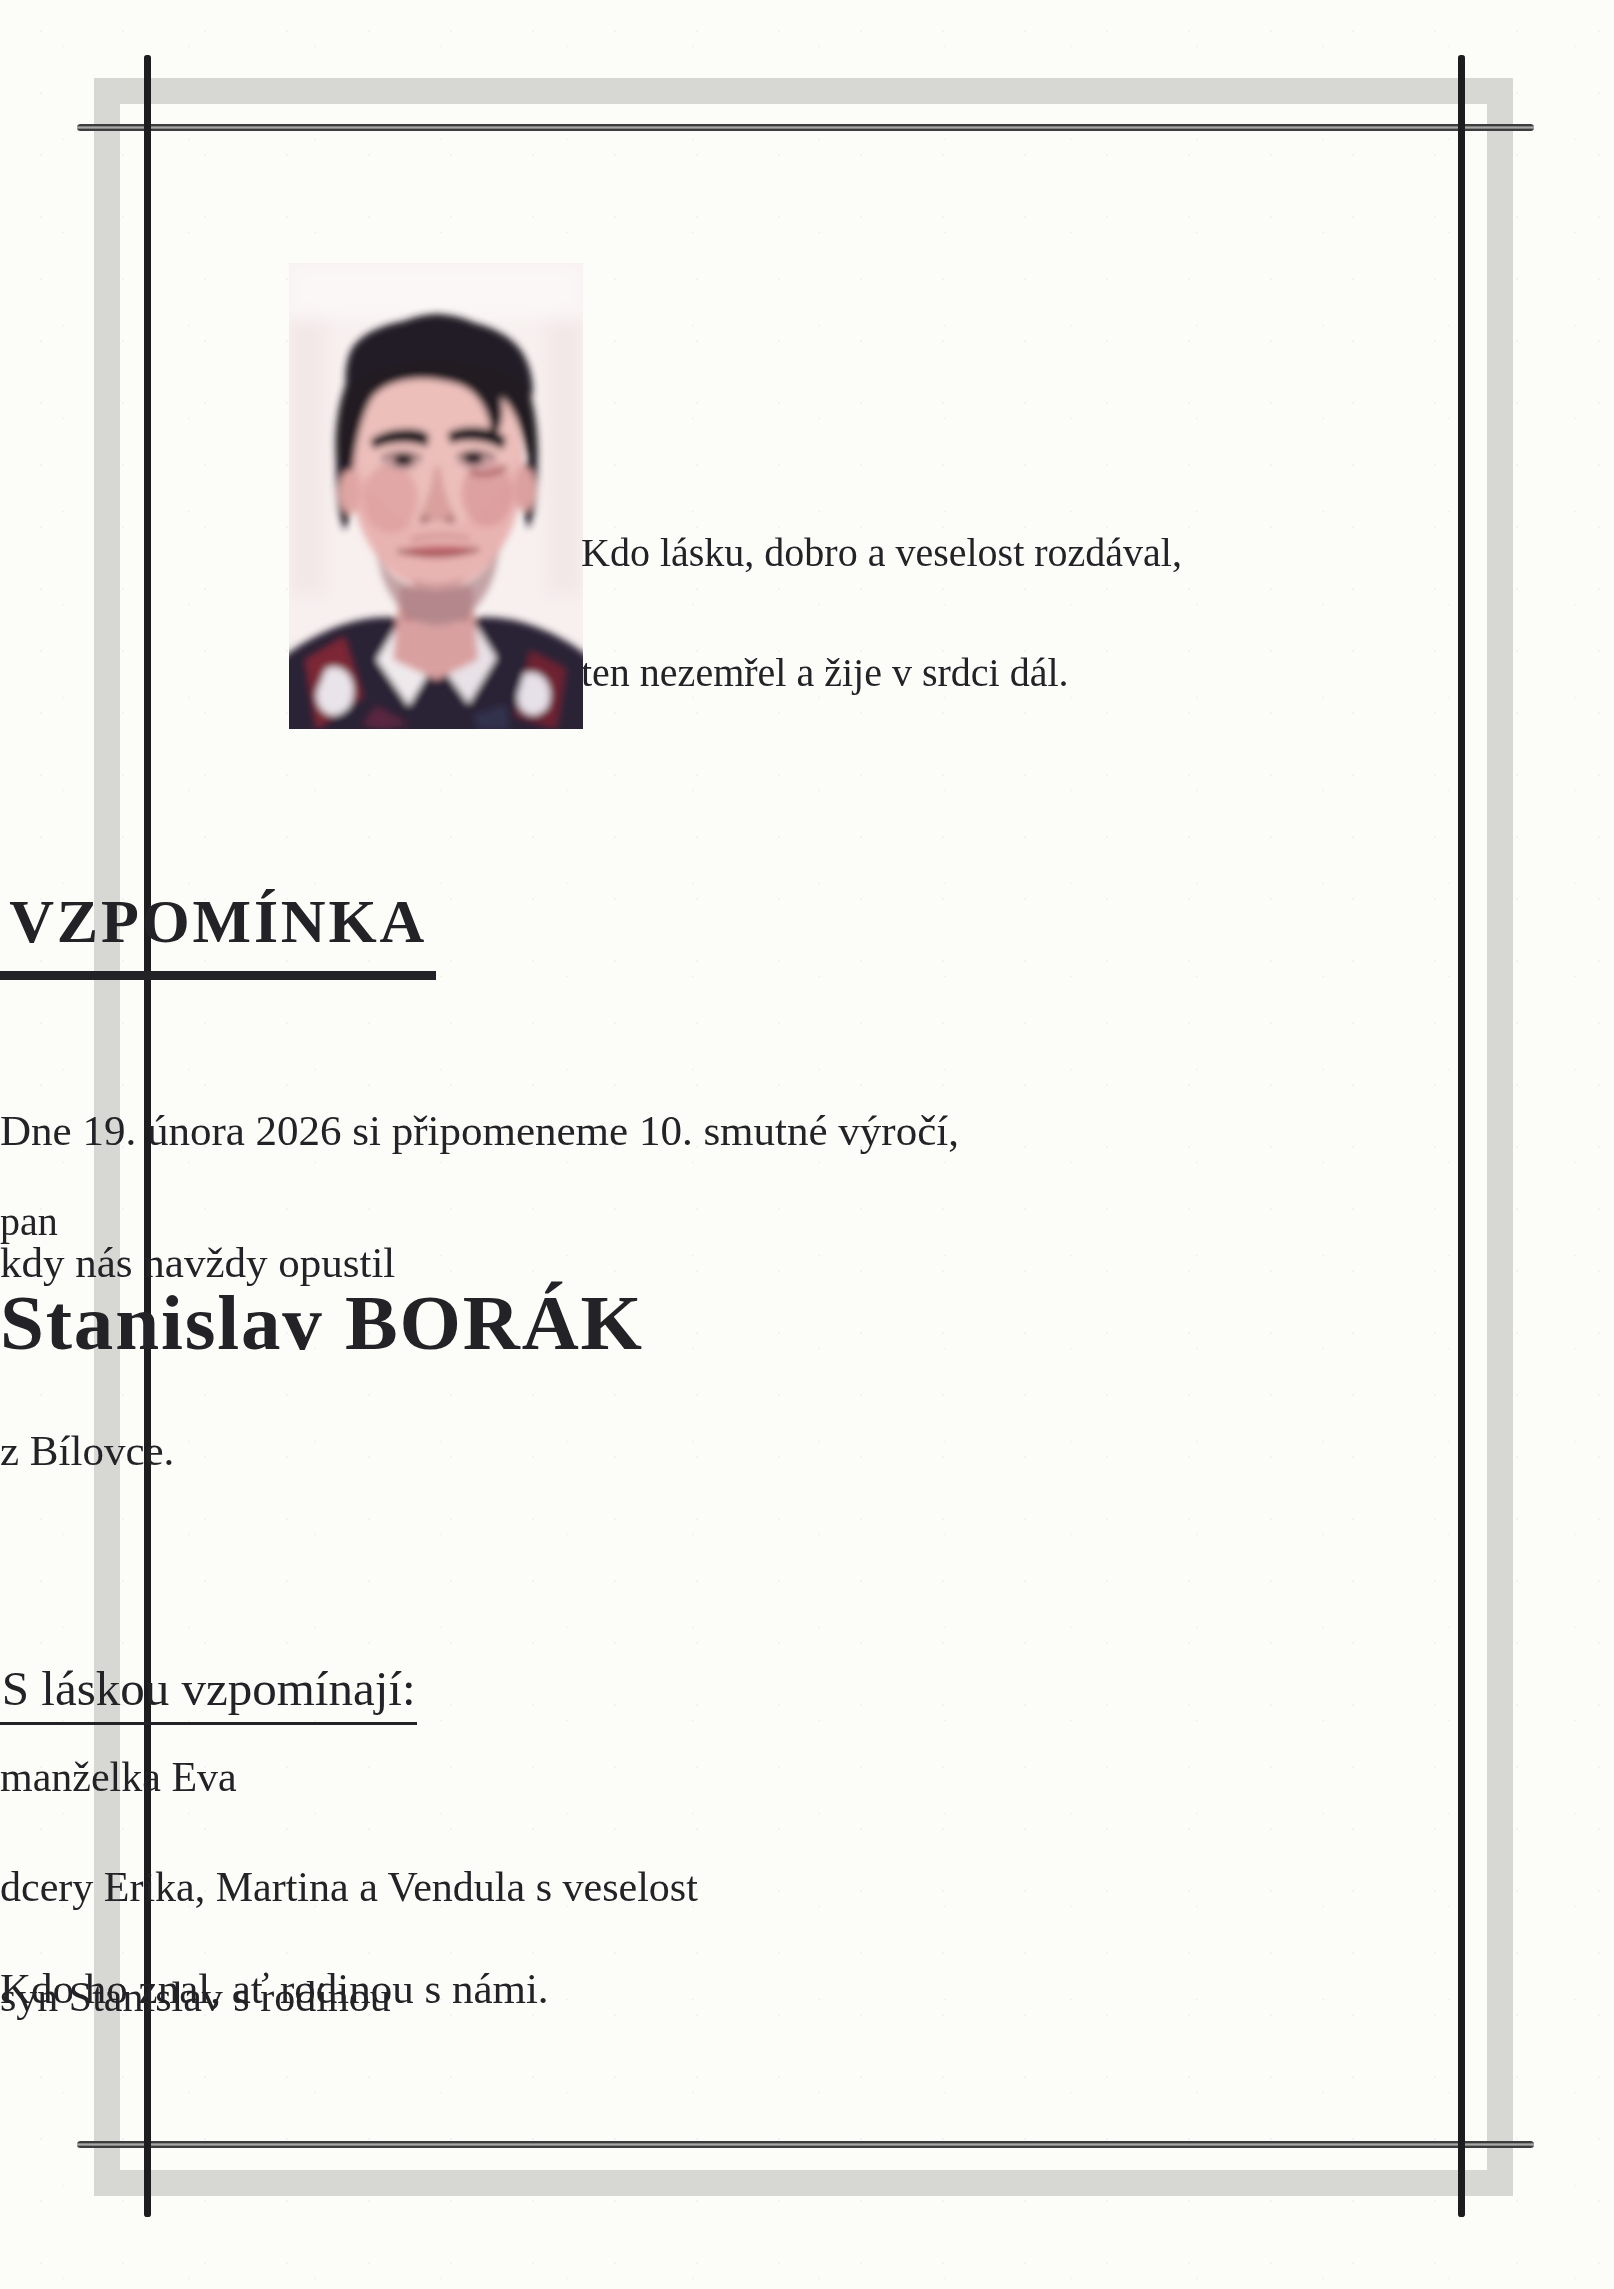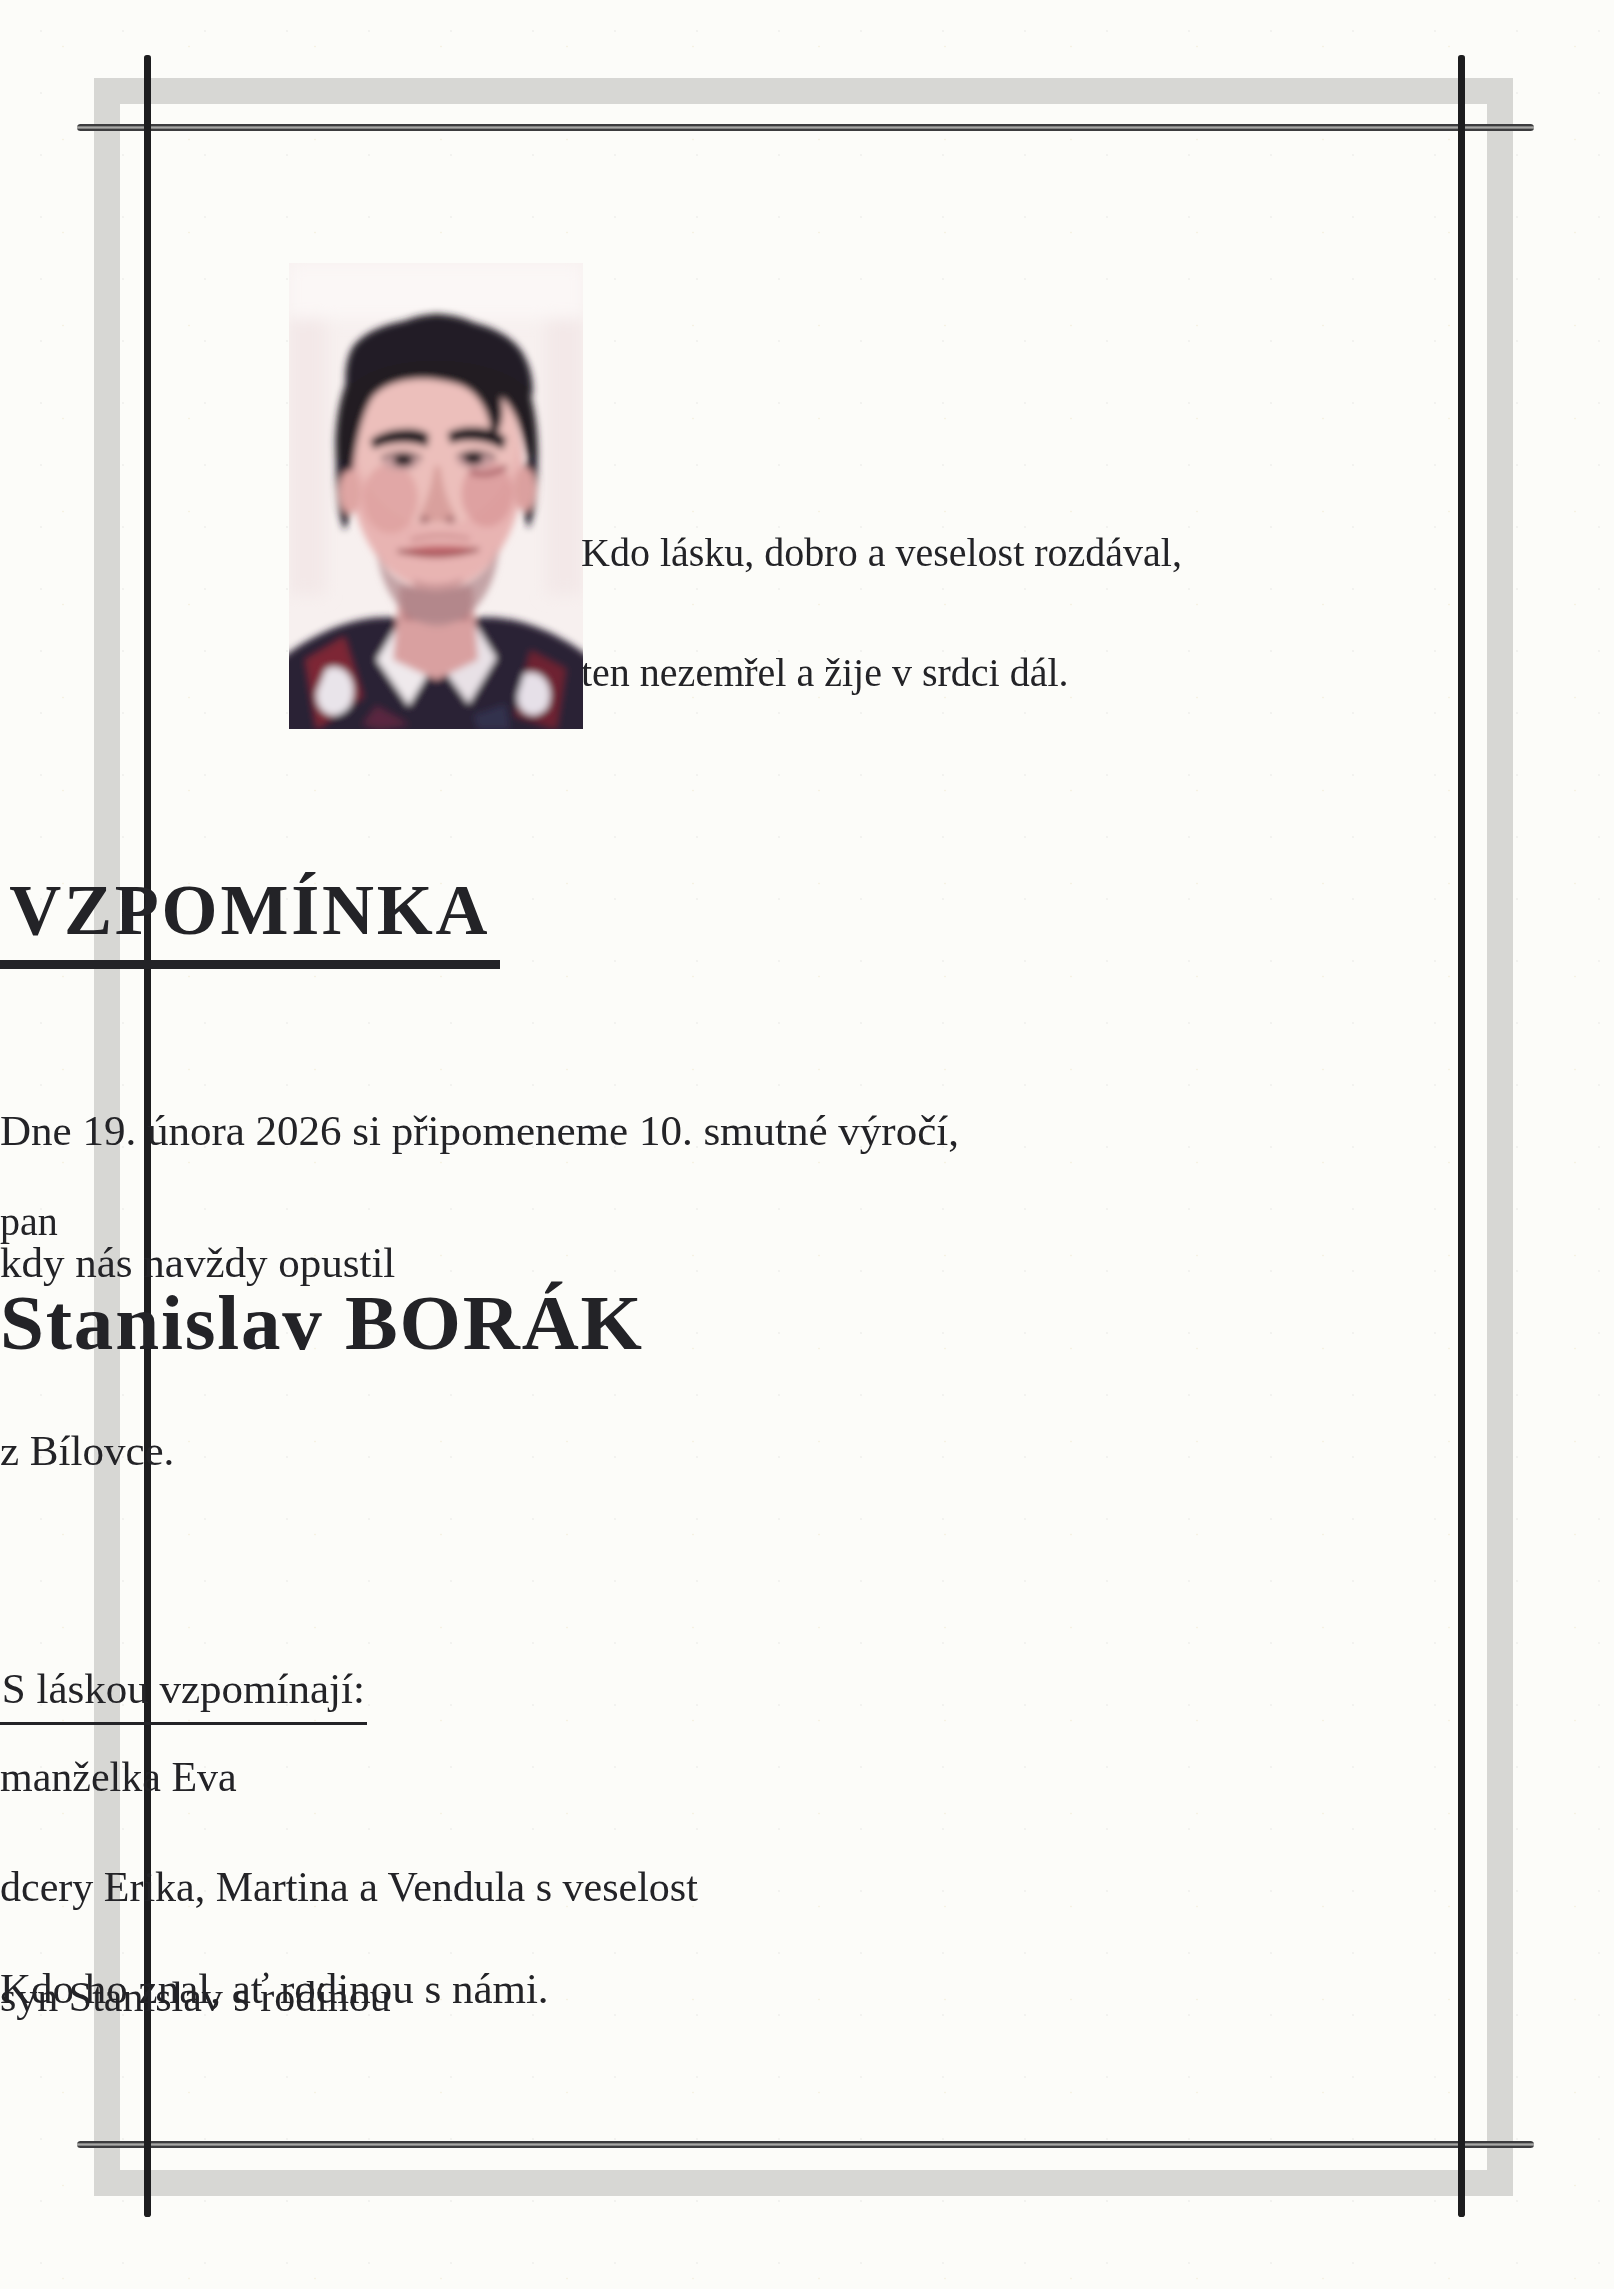--- a/index.html
+++ b/index.html
@@ -38,28 +38,28 @@
   
   .photo{
     position:absolute;left:289px;top:263px;width:294px;height:466px;
   }
   .photo svg{display:block;width:100%;height:100%;}
   
   .tx{position:absolute;text-align:left;white-space:pre-line;}
   .quote{left:581px;top:463px;width:868px;font-size:40px;line-height:60px;}
   .title-wrap{left:0;top:847px;width:1614px;}
   .title-wrap .u{
-    display:inline-block;font-size:72px;font-weight:bold;letter-spacing:2.8px;
-    line-height:92px;border-bottom:9.2px solid #232327;padding:0 9.2px 3.7px;
+    display:inline-block;font-size:62px;font-weight:bold;letter-spacing:2.8px;
+    line-height:92px;border-bottom:9.2px solid #232327;padding:0 9.2px 3.7px;margin-top:11px;
   }
   .announce{left:0;top:1032px;width:1614px;font-size:43px;line-height:66px;}
   .honorific{left:0;top:1198px;width:1420px;font-size:40px;line-height:48px;}
   .name{left:0;top:1275px;width:1502px;font-size:79px;font-weight:bold;letter-spacing:1.8px;line-height:96px;}
   .origin{left:0;top:1424px;width:1494px;font-size:43px;line-height:54px;}
-  .mourn-head{left:0;top:1608px;width:1614px;font-size:43px;line-height:54px;}
+  .mourn-head{left:0;top:1608px;width:1614px;font-size:49px;line-height:54px;}
   .mourn-head .u{display:inline-block;border-bottom:3.7px solid #232327;padding:0 1.8px 5.5px;}
   .mourners{left:0;top:1695px;width:1320px;font-size:42px;line-height:55px;}
   .closing{left:0;top:1962px;width:1614px;font-size:43px;line-height:54px;}
 </style>
 </head>
 <body>
 
 <div class="page">
 
   <div class="band"></div>

